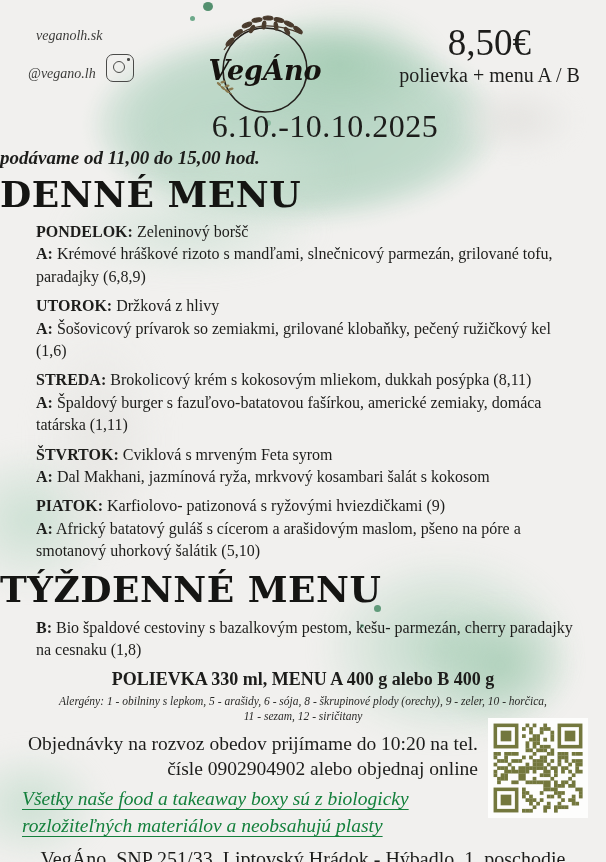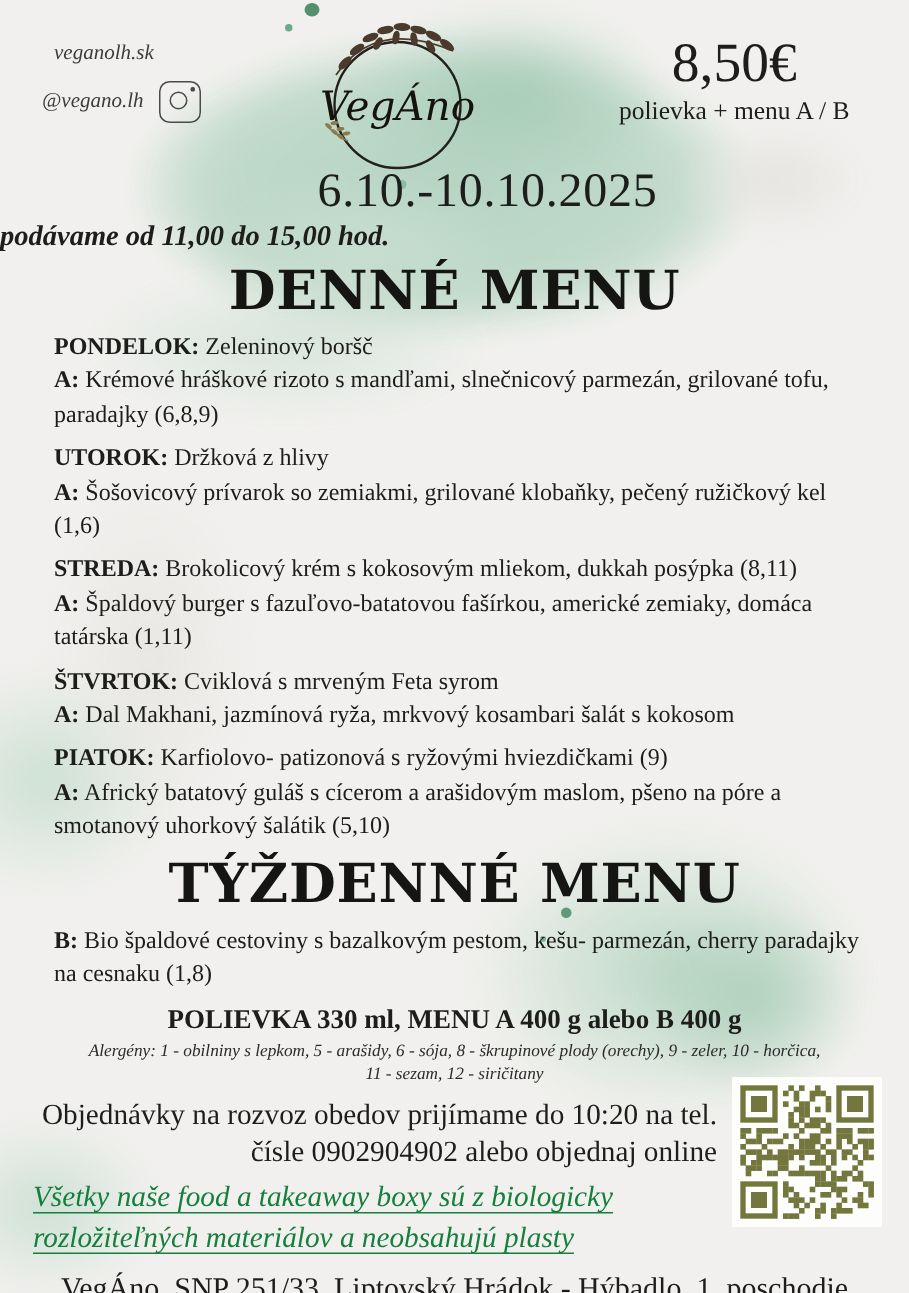--- a/index.html
+++ b/index.html
@@ -27,35 +27,35 @@
   .d3{left:374px;top:605px;width:7px;height:7px;background:#5f9a79;}
   .d4{left:360px;top:624px;width:4px;height:4px;background:#7fb397;}
   .d5{left:265px;top:120px;width:6px;height:6px;background:#8cbba1;}
 
   .content{position:relative;z-index:2;}
 
   
   .header{display:flex;justify-content:space-between;align-items:flex-start;padding:20px 24px 0 28px;height:88px;}
   .social{font-style:italic;font-size:14px;color:#3c3c3a;padding-top:8px;}
   .social .site{margin-left:8px;}
-  .ig-row{display:flex;align-items:center;gap:10px;margin-top:10px;}
+  .ig-row{display:flex;align-items:flex-end;gap:10px;margin-top:10px;}
   .ig-icon{width:26px;height:26px;border:1.8px solid #4a4a48;border-radius:7px;position:relative;flex:0 0 auto;}
   .ig-icon::before{content:"";position:absolute;left:6px;top:6px;width:10px;height:10px;border:1.7px solid #4a4a48;border-radius:50%;}
   .ig-icon::after{content:"";position:absolute;right:3px;top:3px;width:2.5px;height:2.5px;background:#4a4a48;border-radius:50%;}
-  .logo{width:150px;margin-top:-12px;flex:0 0 auto;}
+  .logo{width:150px;margin-top:-12px;flex:0 0 auto;font-weight:bold;}
   .price-block{text-align:center;padding-top:4px;min-width:185px;}
   .price{font-size:37px;line-height:1.05;}
-  .price-note{font-size:17px;margin-top:1px;}
+  .price-note{font-size:20px;margin-top:1px;}
 
   
   .date-range{text-align:center;font-size:32px;line-height:1.05;margin-top:2px;letter-spacing:.5px;padding-left:44px;}
   .serving{text-align:left;font-size:19px;font-style:italic;font-weight:bold;margin-top:3px;}
 
   
-  .big-title{font-family:"DejaVu Serif","Liberation Serif",serif;font-weight:700;text-align:center;font-size:36px;line-height:1.15;margin-top:5px;letter-spacing:.5px;color:#151513;}
+  .big-title{font-family:"DejaVu Serif","Liberation Serif",serif;font-weight:700;text-align:left;font-size:36px;line-height:1.15;margin-top:5px;letter-spacing:.5px;color:#151513;}
 
   
   .menu{padding:6px 30px 0 36px;}
   .day-block{margin-bottom:7px;font-size:16px;line-height:1.4;}
   .day-label,.a-label{font-weight:bold;}
   .portions{text-align:center;font-weight:bold;font-size:18px;margin-top:7px;}
   .allergens{text-align:center;font-style:italic;font-size:11.5px;line-height:1.35;margin-top:4px;color:#2a2a28;}
 
   
   .ordering{width:478px;text-align:right;font-size:19.5px;line-height:1.32;margin-top:6px;padding-left:10px;box-sizing:border-box;}

